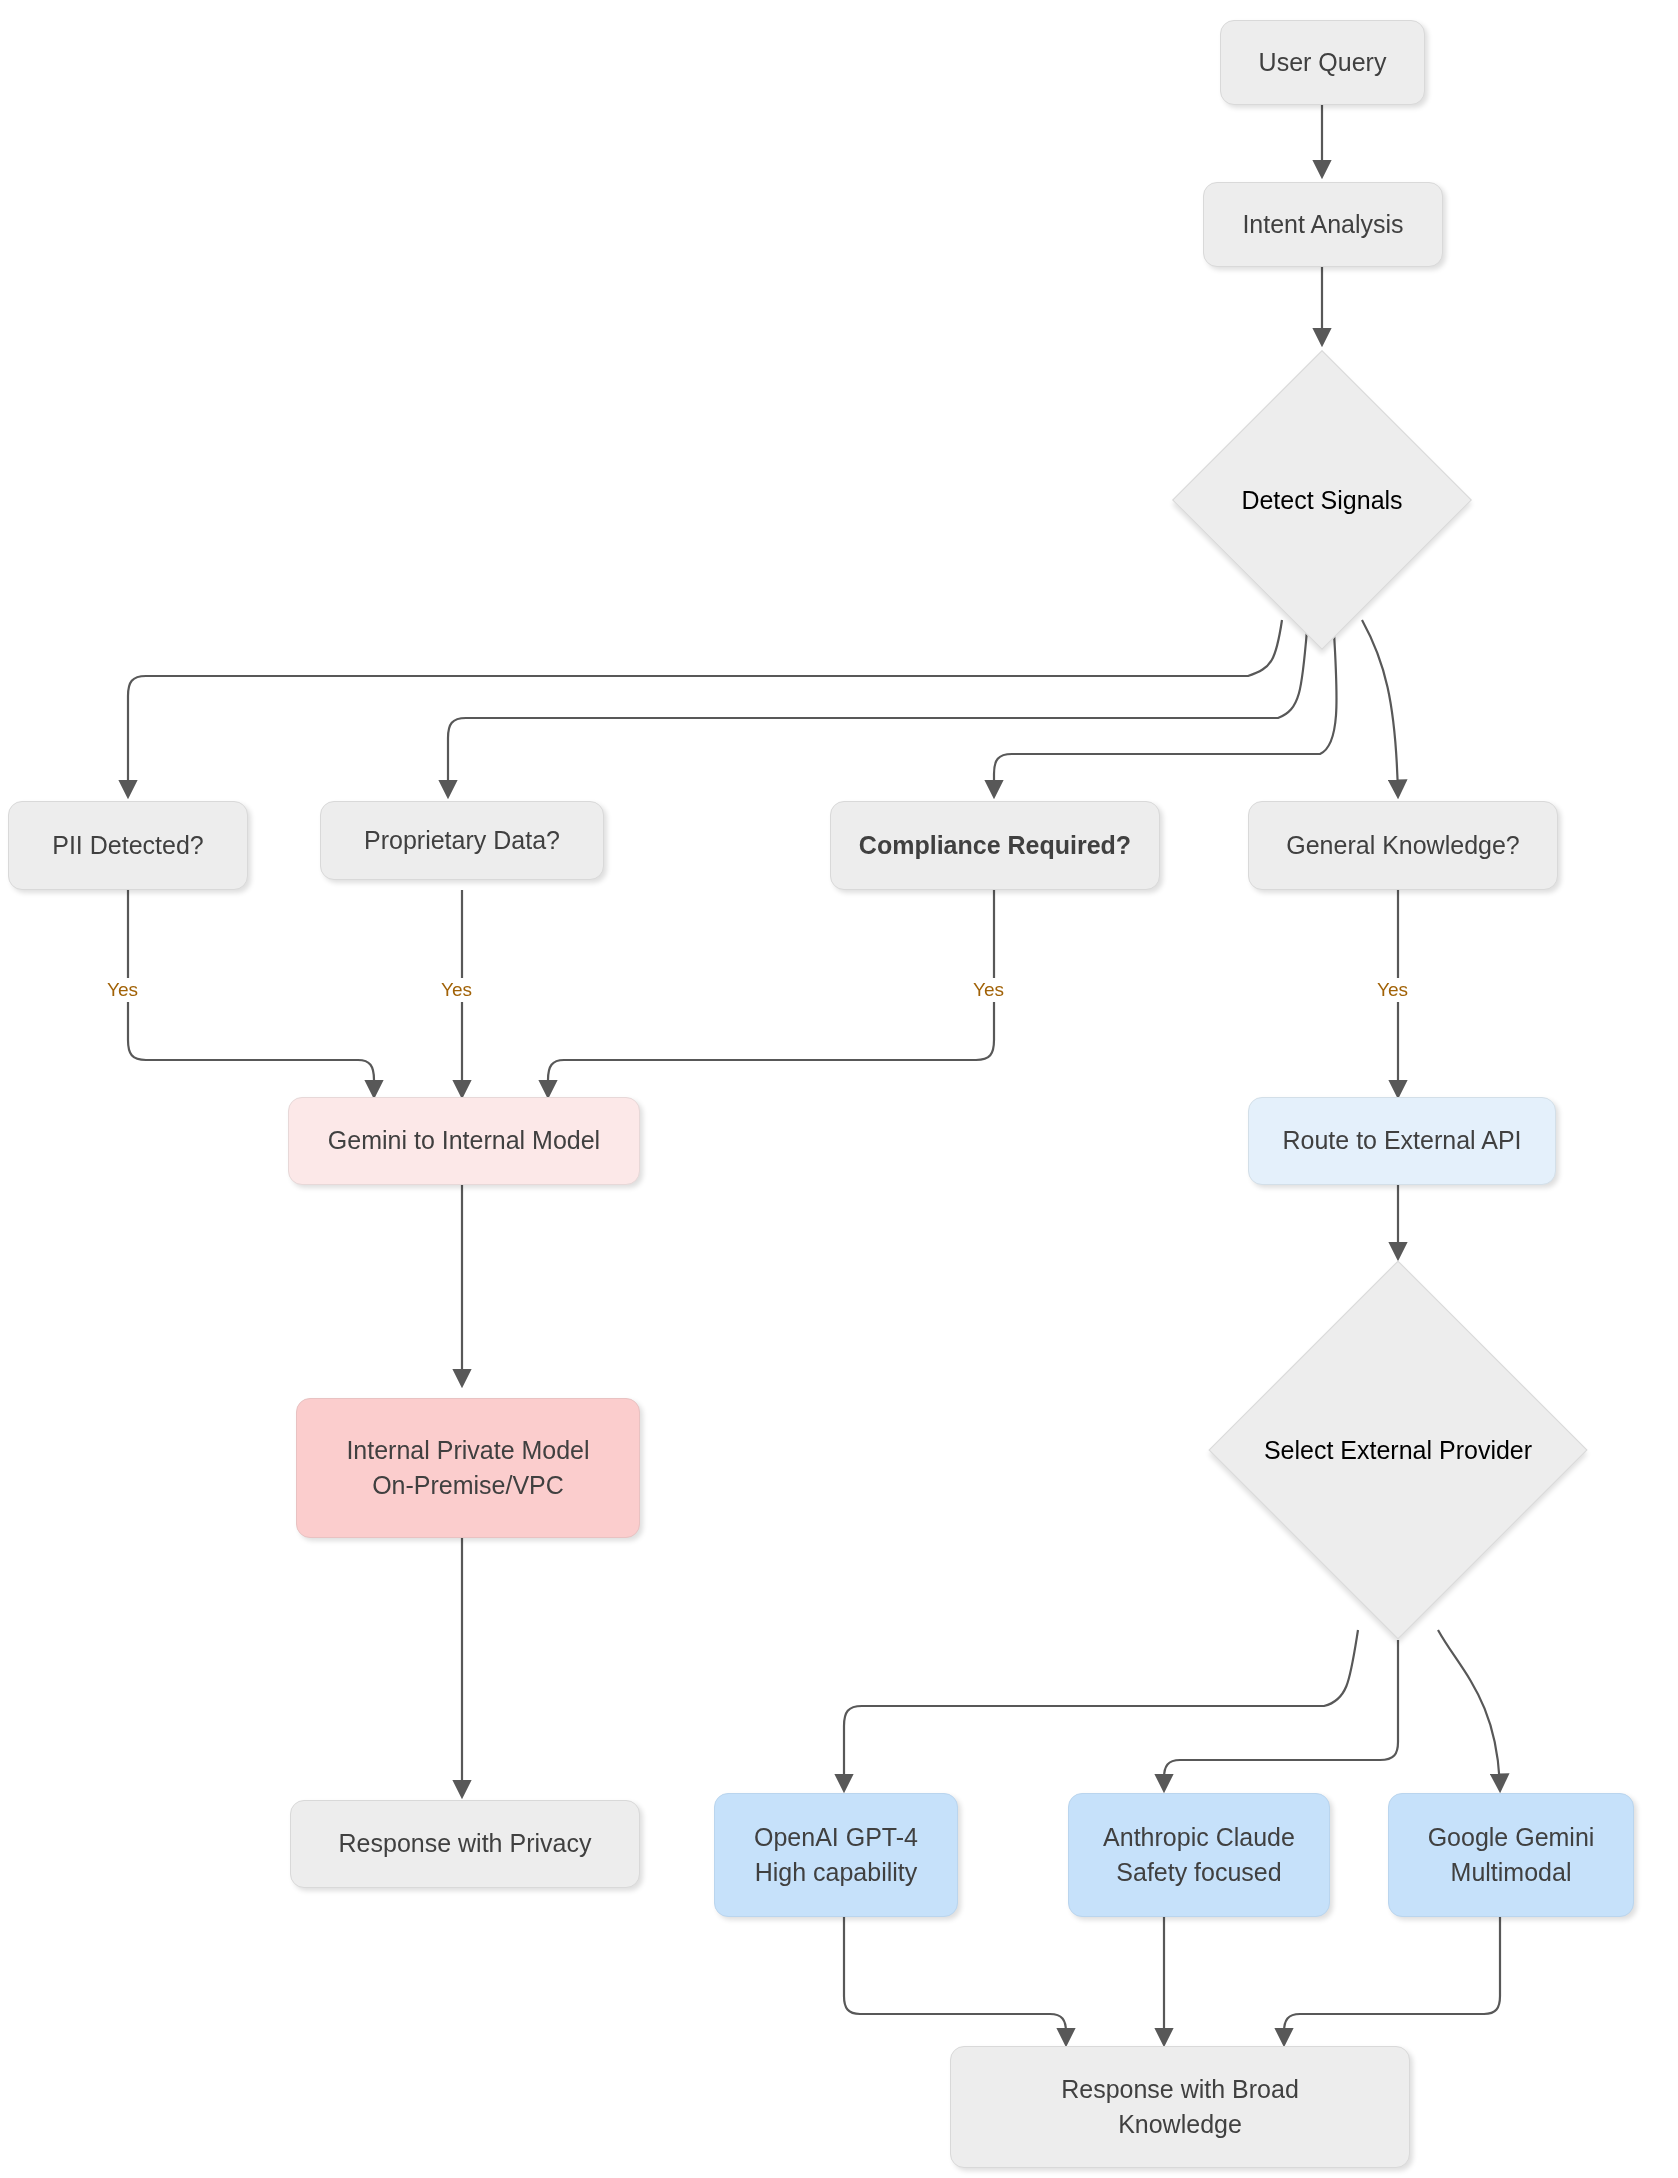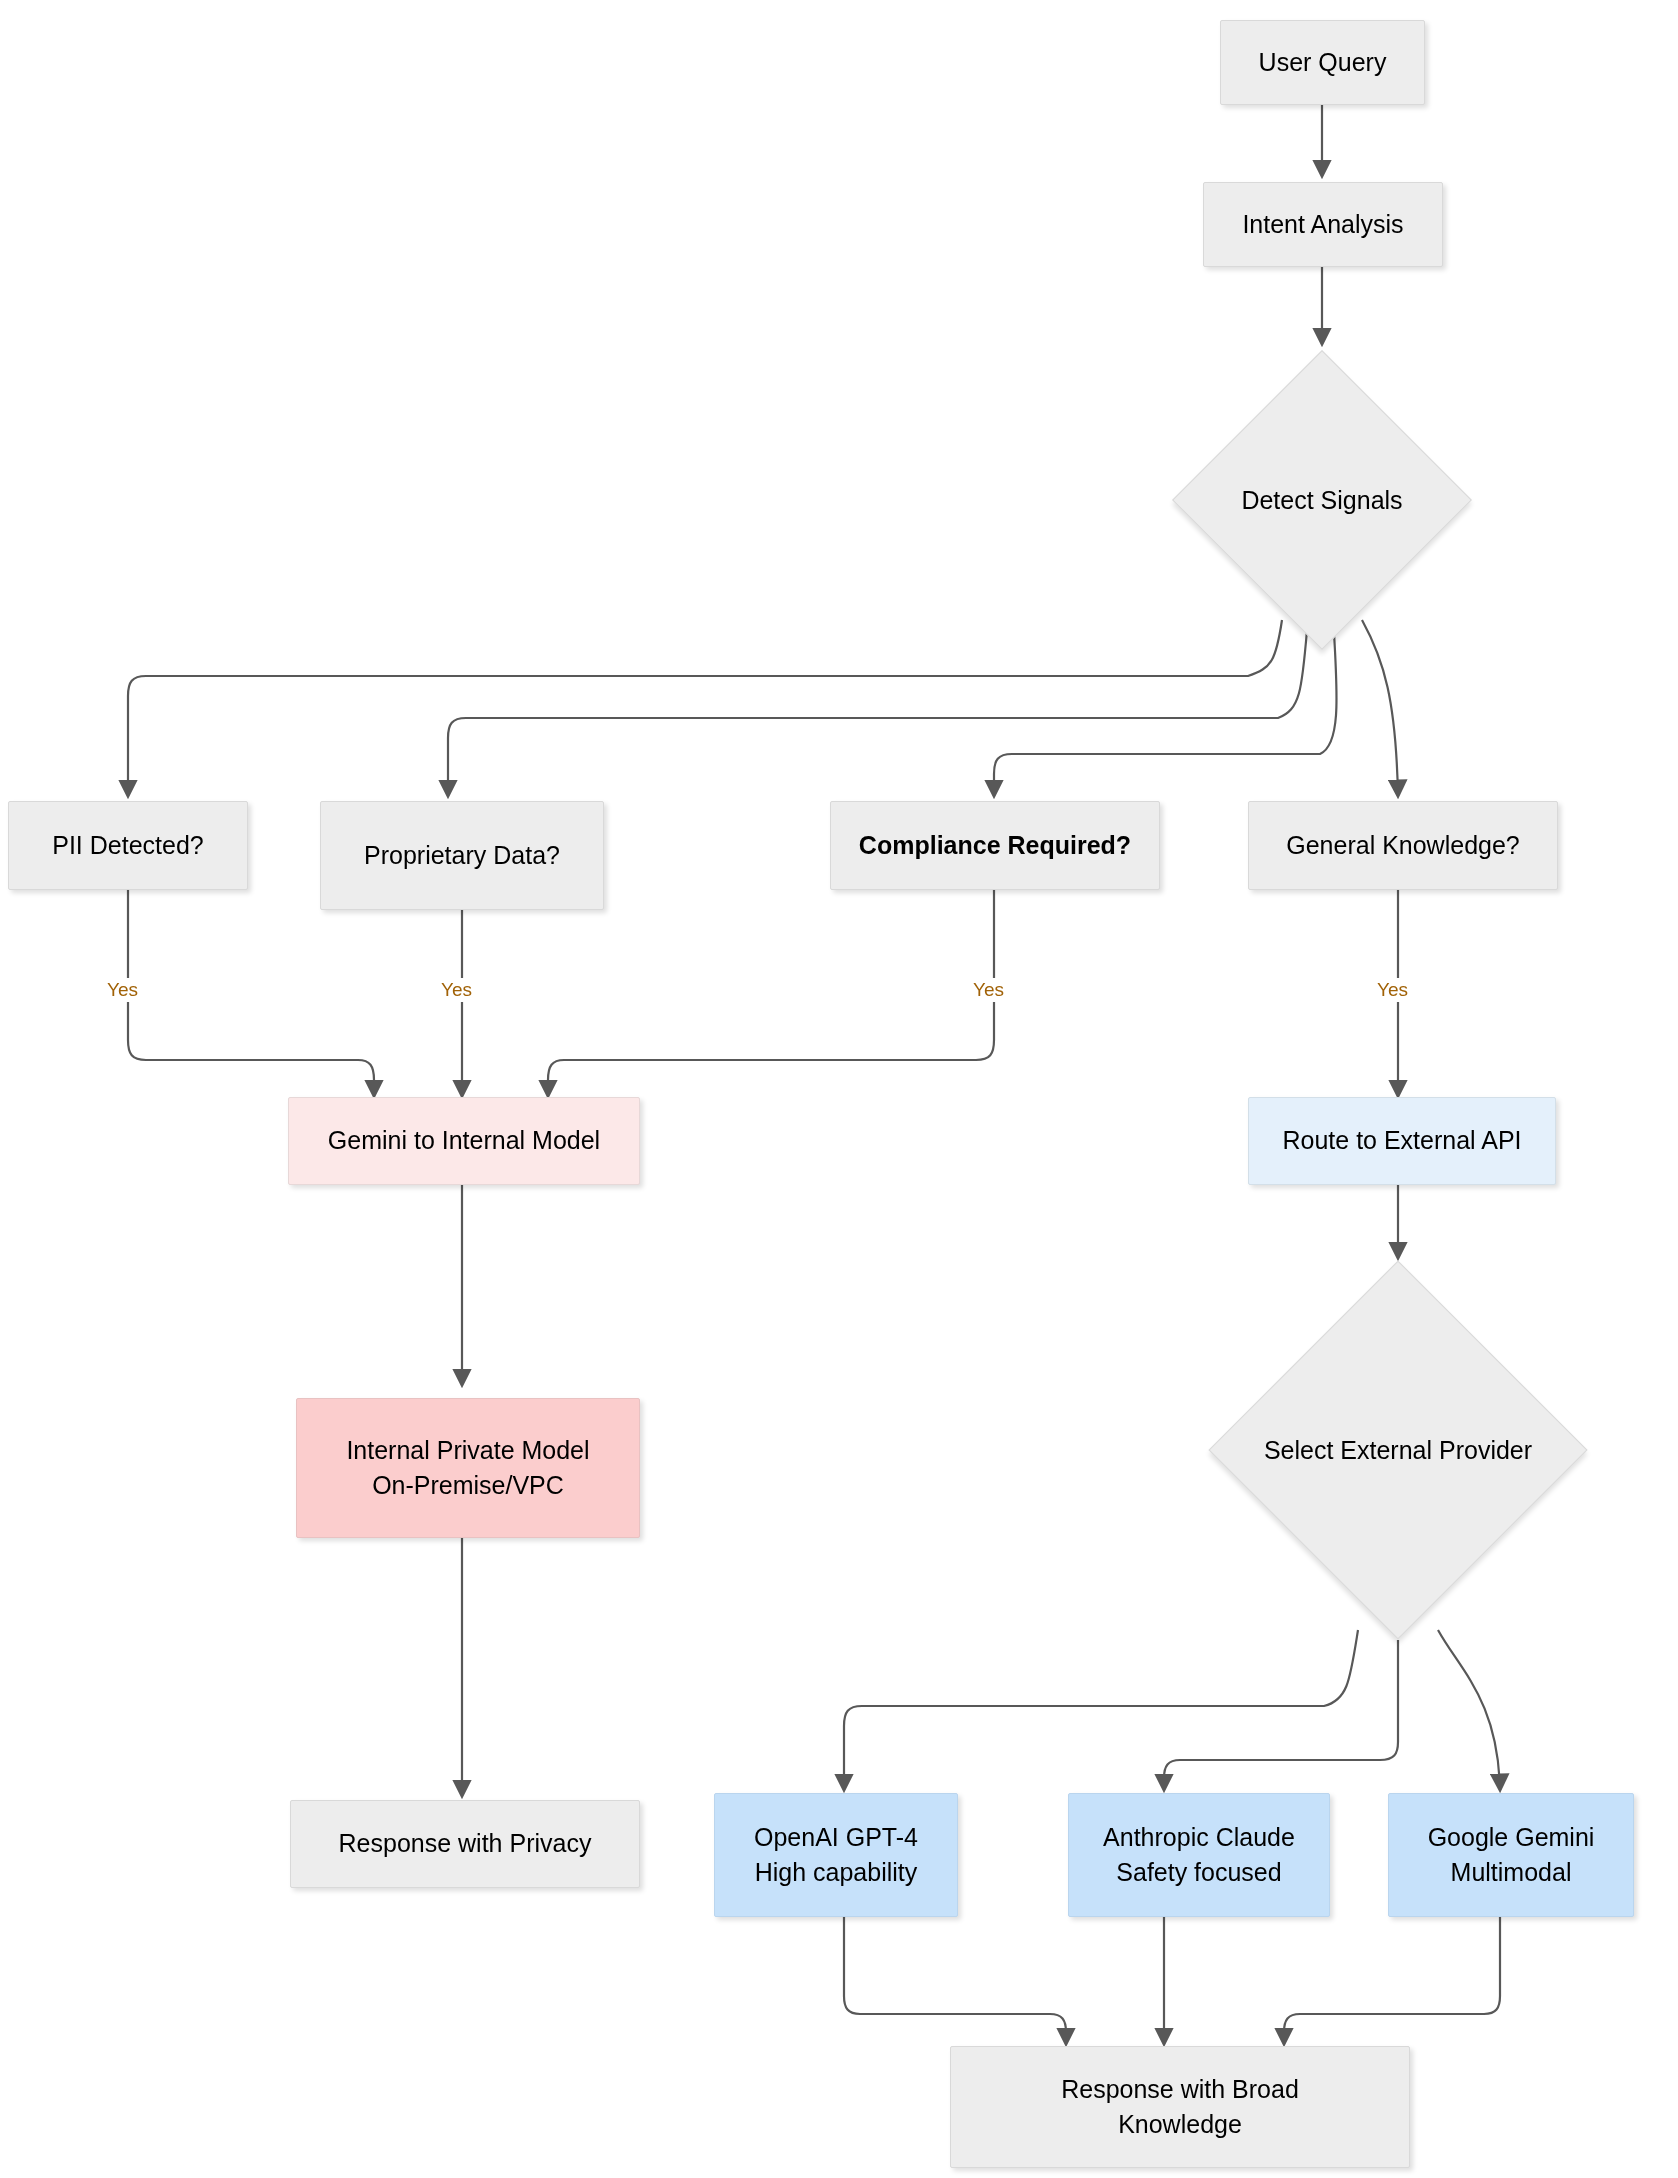--- a/index.html
+++ b/index.html
@@ -26,25 +26,25 @@
     height: 2178px;
     pointer-events: none;
   }
   .node {
     position: absolute;
     box-sizing: border-box;
     display: flex;
     align-items: center;
     justify-content: center;
     text-align: center;
-    color: #000000;
+    color: #404040;
     font-size: 25px;
     line-height: 1.42;
     border: 1px solid #d6d6d6;
-    border-radius: 2px;
+    border-radius: 14px;
     box-shadow: 3px 3px 5px rgba(0,0,0,0.13);
     z-index: 3;
   }
   .node .lines {
     width: 100%;
     padding: 0 10px;
     box-sizing: border-box;
   }
   .node .lines div { white-space: nowrap; }
   .n-gray   { background: #ededed; border-color: #d9d9d9; }
@@ -157,21 +157,21 @@
     <div class="diamond-shape" style="width:212px; height:212px;"></div>
     <div class="diamond-label">Detect Signals</div>
   </div>
 
   <div class="node n-gray" style="left:8px; top:801px; width:240px; height:89px;">
     <div class="lines">
       <div>PII Detected?</div>
     </div>
   </div>
 
-  <div class="node n-gray" style="left:320px; top:801px; width:284px; height:109px;">
+  <div class="node n-gray" style="left:320px; top:801px; width:284px; height:79px;">
     <div class="lines">
       <div>Proprietary Data?</div>
     </div>
   </div>
 
   <div class="node n-gray" style="left:830px; top:801px; width:330px; height:89px;font-weight:bold;">
     <div class="lines">
       <div>Compliance Required?</div>
     </div>
   </div>

